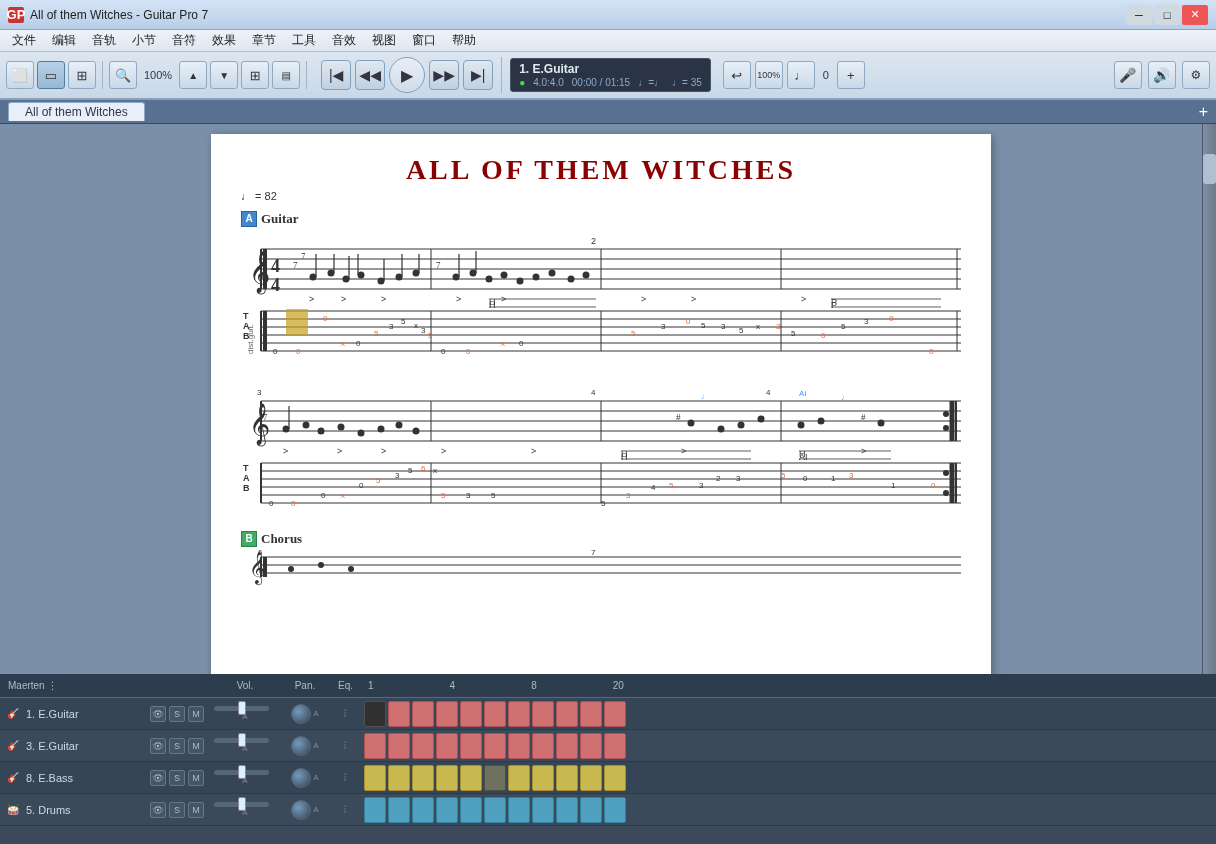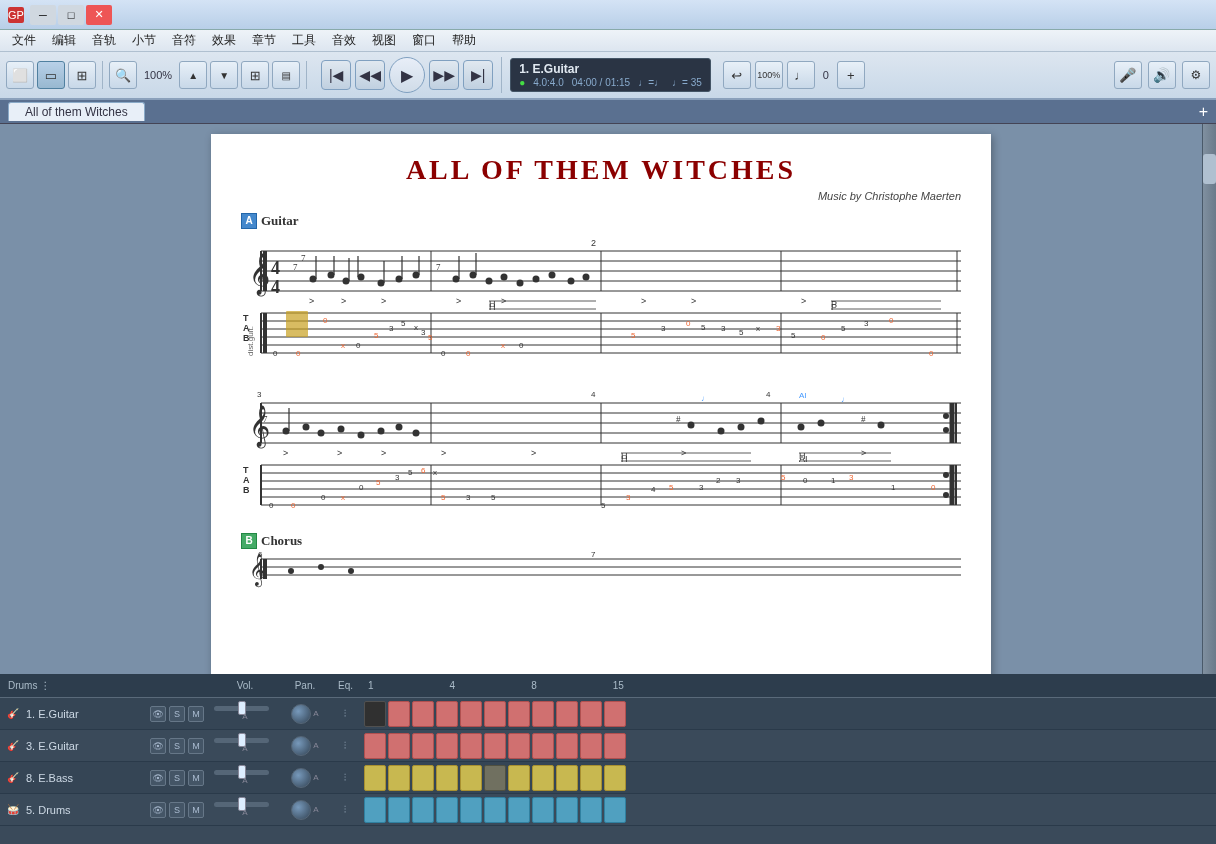--- a/index.html
+++ b/index.html
@@ -214,21 +214,22 @@
     
     .staff-svg { width: 100%; overflow: visible; }
 
     .mini-fader { width: 55px; height: 5px; background: #556677; border-radius: 3px; position: relative; cursor: pointer; }
     .mini-fader-thumb { position: absolute; top: -5px; left: 50%; width: 8px; height: 14px; background: #ddeeff; border: 1px solid #889; border-radius: 2px; transform: translateX(-50%); cursor: pointer; }
   </style>
 </head>
 <body>
 
 <div id="title-bar">
-  <div class="app-icon" style="background:#cc3333; font-size:11px; color:white; font-weight:normal;">GP</div>
+  <div class="app-icon" style="background:#cc3333; font-size:13px; color:white; font-weight:bold;">GP</div>
+  <span class="title-text">All of them Witches - Guitar Pro 7</span>
   <div class="win-controls">
     <button class="win-btn minimize">─</button>
     <button class="win-btn maximize">□</button>
     <button class="win-btn close">✕</button>
   </div>
 </div>
 
 <div id="menu-bar">
   <span class="menu-item">文件</span>
   <span class="menu-item">编辑</span>
@@ -265,21 +266,21 @@
     <button class="transport-btn play" style="width:36px; height:36px; background: linear-gradient(to bottom, #e8eef8, #d0dce8); border-radius: 50%; font-size:16px;">▶</button>
     <button class="transport-btn">▶▶</button>
     <button class="transport-btn">▶|</button>
   </div>
 
   <div id="track-info">
     <div class="track-name">1. E.Guitar</div>
     <div class="track-details">
       <span class="green-dot">●</span>
       <span>4.0:4.0</span>
-      <span>04:00 / 01:15</span>
+      <span>00:00 / 01:15</span>
       <span>♩=♩</span>
       <span>♩= 35</span>
     </div>
   </div>
 
   <div style="display:flex; align-items:center; gap:4px; margin-left:8px;">
     <button class="tb-btn">↩</button>
     <button class="tb-btn" style="font-size:9px;">100%</button>
     <button class="tb-btn">♩</button>
     <span style="font-size:11px; color:#334; padding:0 4px;">0</span>
@@ -296,21 +297,21 @@
 
 <div id="tab-bar">
   <div class="tab">All of them Witches</div>
   <span class="tab-add">+</span>
 </div>
 
 <div id="main-content">
   <div id="score-area">
     <div id="score-page">
       <div class="score-title">ALL OF THEM WITCHES</div>
-      <div class="score-composer">Music by Christophe Maerten</div>
+      <div class="tempo-info">♩ = 82</div>
 
       
       <div class="section-label">
         <div class="section-box blue">A</div>
         <span class="section-name">Guitar</span>
       </div>
 
       
       <svg class="staff-svg" height="140" viewBox="0 0 720 140">
 
@@ -576,30 +577,30 @@
 
   <div id="right-scrollbar" style="background: linear-gradient(to right, #8090a0, #6a7a8a);">
     <div style="width:100%; height:30px; background:#b0c0d0; margin-top:30px; border-radius:3px; cursor:pointer;"></div>
   </div>
 </div>
 
 <div id="tracks-area">
 
   <div id="tracks-header">
     <div class="tracks-col name-col">
-      <span>Drums ⋮</span>
+      <span>Maerten ⋮</span>
     </div>
     <div class="tracks-col vol-col">Vol.</div>
     <div class="tracks-col pan-col">Pan.</div>
     <div class="tracks-col eq-col">Eq.</div>
     <div class="tracks-timeline">
       <span style="margin-left:0;">1</span>
       <span style="margin-left:60px;">4</span>
       <span style="margin-left:60px;">8</span>
-      <span style="margin-left:60px;">15</span>
+      <span style="margin-left:60px;">20</span>
     </div>
   </div>
 
   <div id="tracks-body">
 
     <div class="track-row">
       <div class="track-name-area">
         <div class="track-icon guitar-icon">🎸</div>
         <span class="track-label">1. E.Guitar</span>
         <div class="track-controls">

